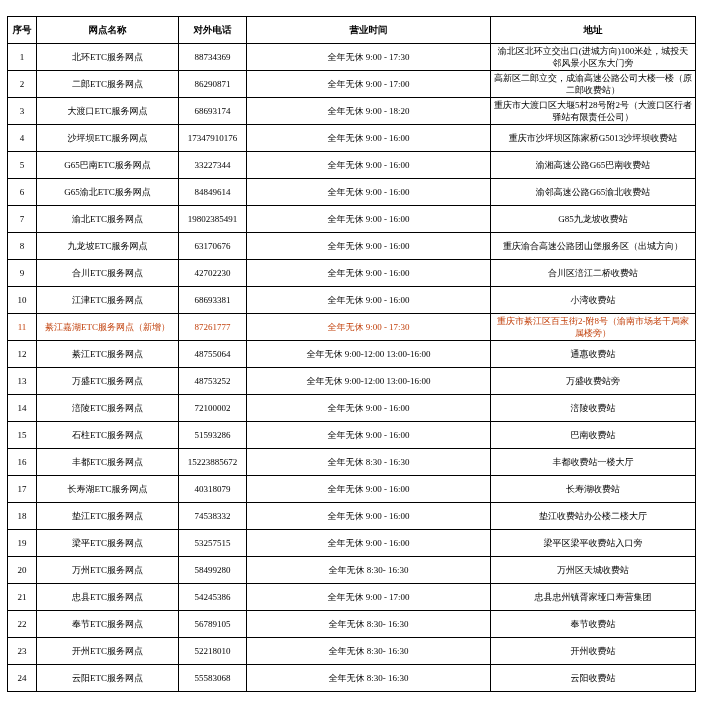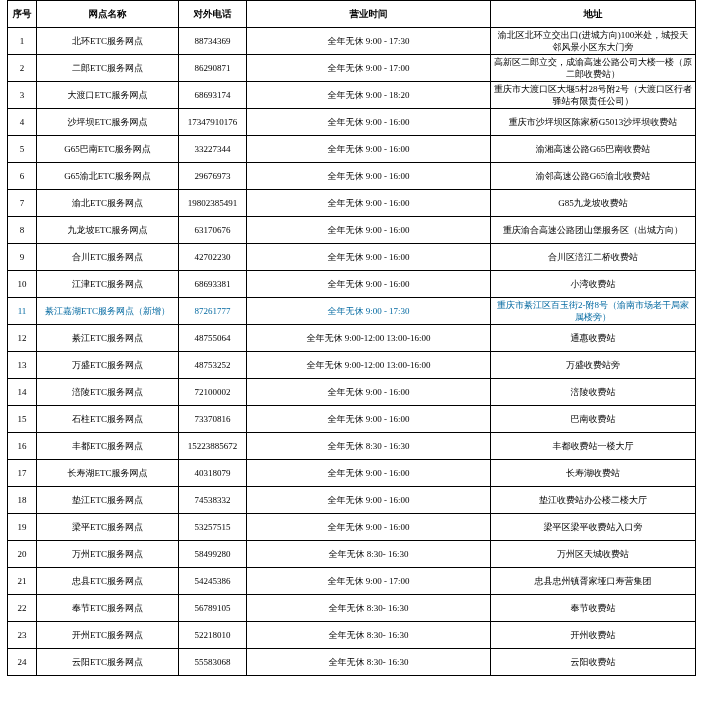--- a/index.html
+++ b/index.html
@@ -8,21 +8,21 @@
     background: #ffffff;
   }
   body {
     width: 701px;
     height: 711px;
     font-family: "Liberation Serif", "DejaVu Serif", serif;
     color: #000000;
     overflow: hidden;
   }
   .table-wrap {
-    padding: 0 6px 0 7px;
+    padding: 16px 6px 0 7px;
   }
   table {
     border-collapse: collapse;
     table-layout: fixed;
     width: 688px;
   }
   col.c-index   { width: 29px; }
   col.c-name    { width: 142px; }
   col.c-phone   { width: 68px; }
   col.c-hours   { width: 244px; }
@@ -101,21 +101,21 @@
         <tr>
           <td>5</td>
           <td>G65巴南ETC服务网点</td>
           <td>33227344</td>
           <td>全年无休 9:00 - 16:00</td>
           <td>渝湘高速公路G65巴南收费站</td>
         </tr>
         <tr>
           <td>6</td>
           <td>G65渝北ETC服务网点</td>
-          <td>29676973</td>
+          <td>84849614</td>
           <td>全年无休 9:00 - 16:00</td>
           <td>渝邻高速公路G65渝北收费站</td>
         </tr>
         <tr>
           <td>7</td>
           <td>渝北ETC服务网点</td>
           <td>19802385491</td>
           <td>全年无休 9:00 - 16:00</td>
           <td>G85九龙坡收费站</td>
         </tr>
@@ -133,21 +133,21 @@
           <td>全年无休 9:00 - 16:00</td>
           <td>合川区涪江二桥收费站</td>
         </tr>
         <tr>
           <td>10</td>
           <td>江津ETC服务网点</td>
           <td>68693381</td>
           <td>全年无休 9:00 - 16:00</td>
           <td>小湾收费站</td>
         </tr>
-        <tr class="highlighted" style="color: #0369a1;">
+        <tr class="highlighted" style="color: #c2410c;">
           <td>11</td>
           <td>綦江嘉湖ETC服务网点（新增）</td>
           <td>87261777</td>
           <td>全年无休 9:00 - 17:30</td>
           <td>重庆市綦江区百玉街2-附8号（渝南市场老干局家属楼旁）</td>
         </tr>
         <tr>
           <td>12</td>
           <td>綦江ETC服务网点</td>
           <td>48755064</td>
@@ -164,21 +164,21 @@
         <tr>
           <td>14</td>
           <td>涪陵ETC服务网点</td>
           <td>72100002</td>
           <td>全年无休 9:00 - 16:00</td>
           <td>涪陵收费站</td>
         </tr>
         <tr>
           <td>15</td>
           <td>石柱ETC服务网点</td>
-          <td>73370816</td>
+          <td>51593286</td>
           <td>全年无休 9:00 - 16:00</td>
           <td>巴南收费站</td>
         </tr>
         <tr>
           <td>16</td>
           <td>丰都ETC服务网点</td>
           <td>15223885672</td>
           <td>全年无休 8:30 - 16:30</td>
           <td>丰都收费站一楼大厅</td>
         </tr>

